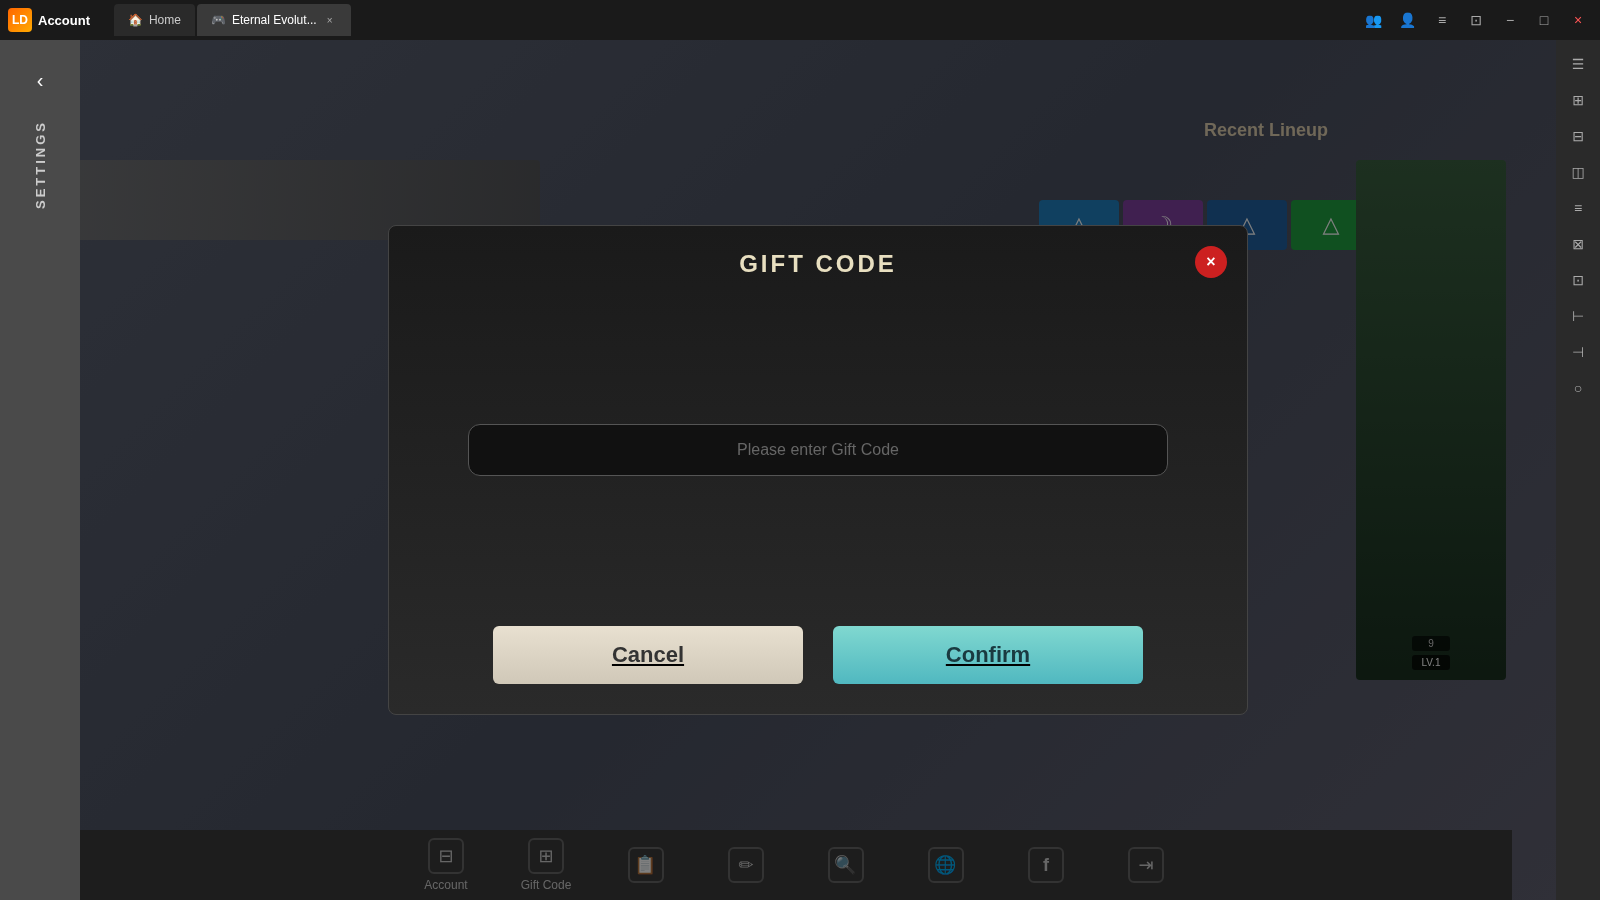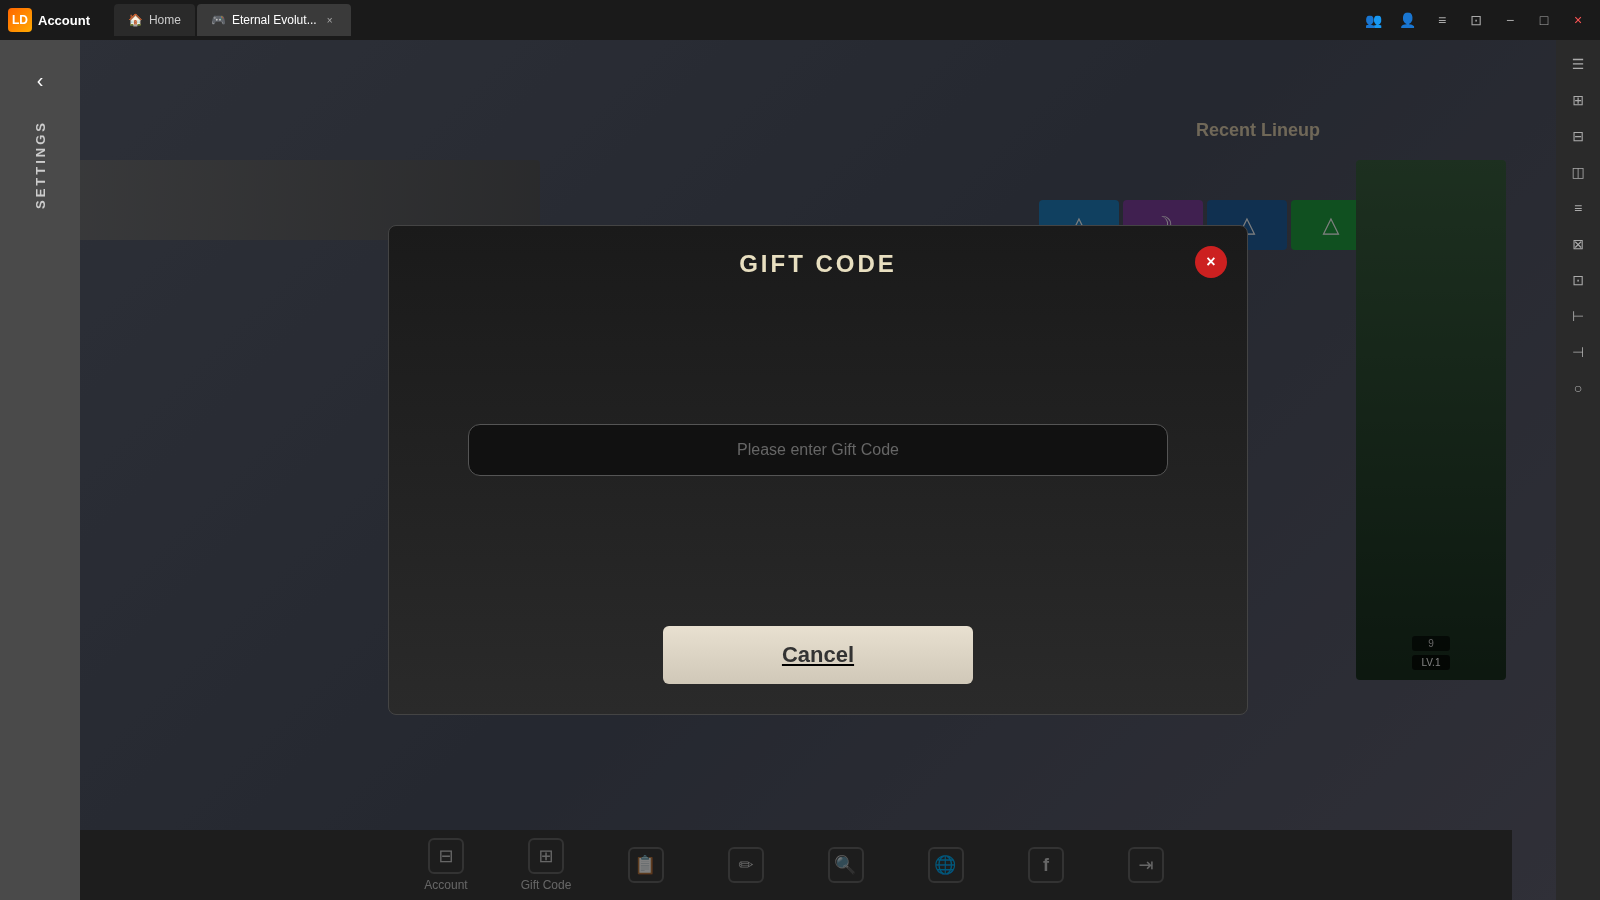--- a/index.html
+++ b/index.html
@@ -187,21 +187,21 @@
       width: 100%;
       height: 100%;
       background: linear-gradient(135deg, #5a6070 0%, #4a5060 50%, #606070 100%);
       position: relative;
     }
 
     
     .recent-lineup {
       position: absolute;
       top: 80px;
-      right: 236px;
+      right: 228px;
       color: #e0d0b0;
       font-size: 18px;
       font-weight: bold;
     }
 
     
     .lineup-icons {
       position: absolute;
       top: 160px;
       right: 185px;
@@ -469,20 +469,23 @@
               <span>×</span>
             </div>
           </div>
           <div class="modal-body">
             <input class="gift-input" type="text" placeholder="Please enter Gift Code" style="">
           </div>
           <div class="modal-footer">
             <button class="btn-cancel">
               <span>Cancel</span>
             </button>
+            <button class="btn-confirm">
+              <span>Confirm</span>
+            </button>
           </div>
         </div>
       </div>
 
       <div class="bottom-toolbar">
         <div class="bottom-btn">
           <div class="bottom-icon">⊟</div>
           <span>Account</span>
         </div>
         <div class="bottom-btn">

